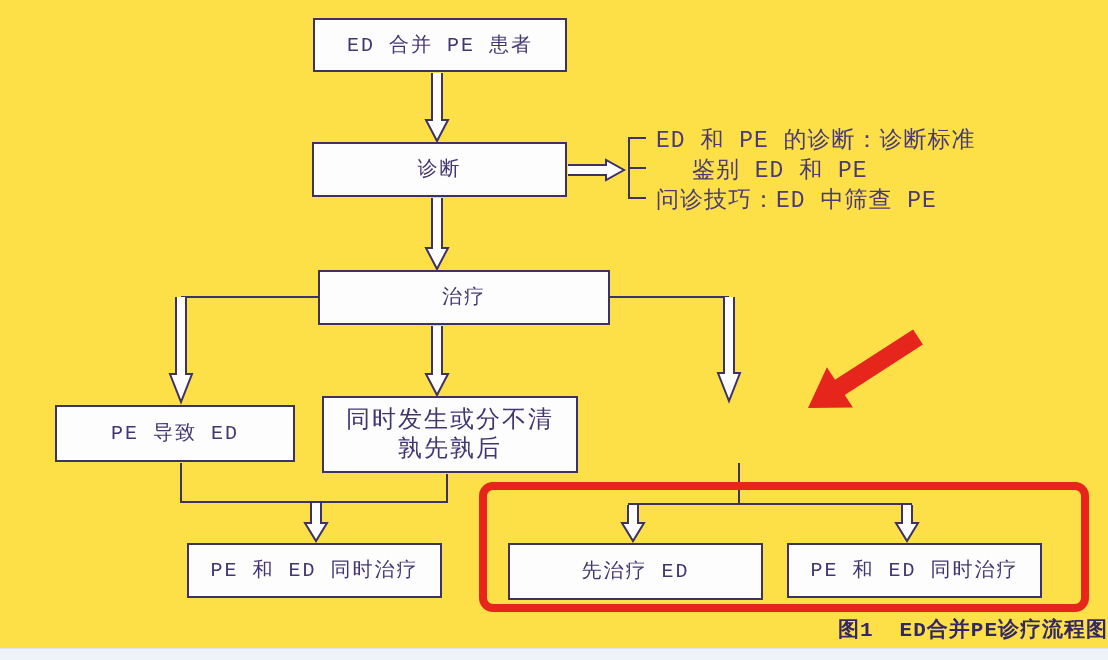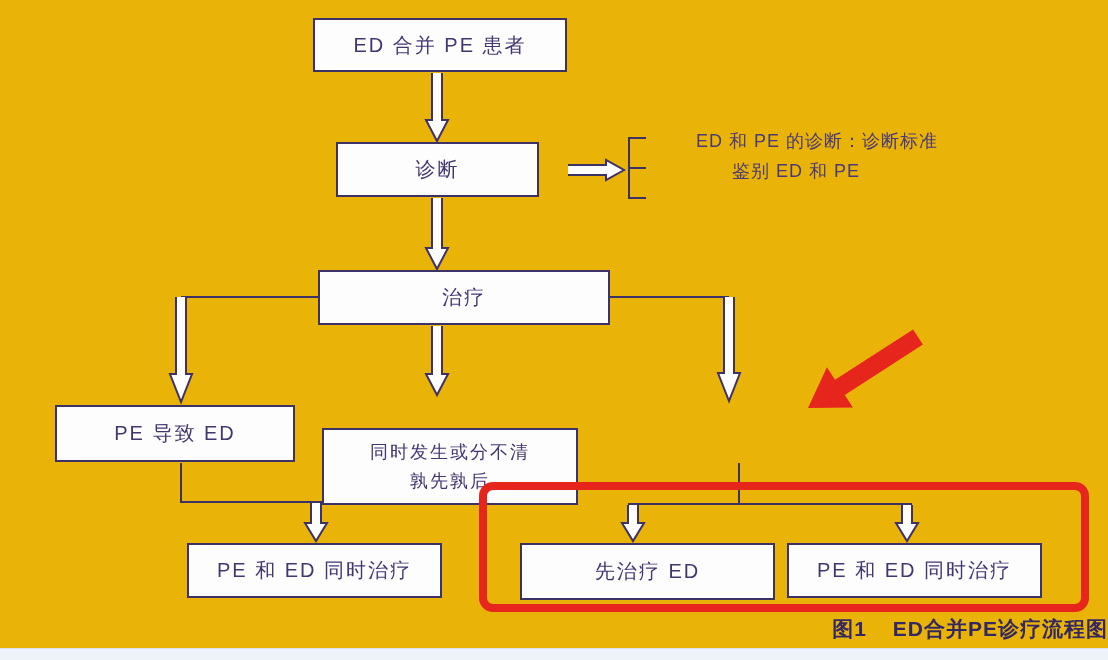--- a/index.html
+++ b/index.html
@@ -1,31 +1,31 @@
 <!DOCTYPE html>
 <html><head>
 <meta charset="utf-8">
 <style>
   html,body{margin:0;padding:0;background:#ffffff;}
   .canvas{
     position:relative;width:1108px;height:660px;overflow:hidden;
-    background:#eab308;
-    font-family:Liberation Sans, sans-serif;
+    background:#fde047;
+    font-family:Liberation Mono, monospace;
   }
   svg.layer{position:absolute;left:0;top:0;z-index:1;}
   svg.overlay{position:absolute;left:0;top:0;z-index:4;pointer-events:none;}
   .box{
     position:absolute;z-index:2;box-sizing:border-box;
     border:2px solid #3d3268;background:#fdfdfe;color:#43366f;
     display:flex;align-items:center;justify-content:center;text-align:center;
     font-size:20px;letter-spacing:2px;line-height:29px;
   }
   .note{
-    position:absolute;z-index:2;color:#4a3a78;font-size:18px;
-    letter-spacing:1px;line-height:28px;height:28px;white-space:nowrap;margin-left:40px;
+    position:absolute;z-index:2;color:#4a3a78;font-size:23px;
+    letter-spacing:1px;line-height:28px;height:28px;white-space:nowrap;
   }
   .red-frame{
     position:absolute;z-index:3;box-sizing:border-box;
     border:8px solid #e6251d;border-radius:14px;background:transparent;
   }
   .caption{
     position:absolute;z-index:2;left:0;top:615px;width:1108px;
     text-align:right;font-weight:bold;font-size:21px;color:#332863;
     letter-spacing:1px;
   }
@@ -65,48 +65,49 @@
       <path d="M739,463 L739,504 M628,504 L912,504"></path>
       <path fill="#fdfdfe" d="M628,505 L628,523 L622,523 L633,541 L644,523 L638,523 L638,505"></path>
       <path fill="#fdfdfe" d="M902,505 L902,523 L896,523 L907,541 L918,523 L912,523 L912,505"></path>
     </g>
   </svg>
 
   <div class="box" style="left:313px;top:18px;width:254px;height:54px;">
     <span>ED 合并 PE 患者</span>
   </div>
 
-  <div class="box" style="left:312px;top:142px;width:203px;height:55px;margin-left:24px;">
+  <div class="box" style="left:312px;top:142px;width:255px;height:55px;">
     <span>诊断</span>
   </div>
 
   <div class="note" style="left:656px;top:127px;">ED 和 PE 的诊断：诊断标准</div>
   <div class="note" style="left:692px;top:157px;">鉴别 ED 和 PE</div>
+  <div class="note" style="left:656px;top:187px;">问诊技巧：ED 中筛查 PE</div>
 
   <div class="box" style="left:318px;top:270px;width:292px;height:55px;">
     <span>治疗</span>
   </div>
 
   <div class="box" style="left:55px;top:405px;width:240px;height:57px;text-align:right;">
     <span>PE 导致 ED</span>
   </div>
 
-  <div class="box" style="left:322px;top:396px;width:256px;height:77px;font-size:18px;margin-top:32px;">
+  <div class="box" style="left:322px;top:396px;width:256px;height:77px;font-size:24px;">
     <span>
       <span>同时发生或分不清</span><br>
       <span>孰先孰后</span>
     </span>
   </div>
 
 
   <div class="box" style="left:187px;top:543px;width:255px;height:55px;">
     <span>PE 和 ED 同时治疗</span>
   </div>
 
-  <div class="box" style="left:520px;top:543px;width:255px;height:57px;">
+  <div class="box" style="left:508px;top:543px;width:255px;height:57px;">
     <span>先治疗 ED</span>
   </div>
 
   <div class="box" style="left:787px;top:543px;width:255px;height:55px;">
     <span>PE 和 ED 同时治疗</span>
   </div>
 
   <div class="red-frame" style="left:479px;top:482px;width:610px;height:130px;"></div>
 
   <svg class="overlay" width="1108" height="660" viewBox="0 0 1108 660">

